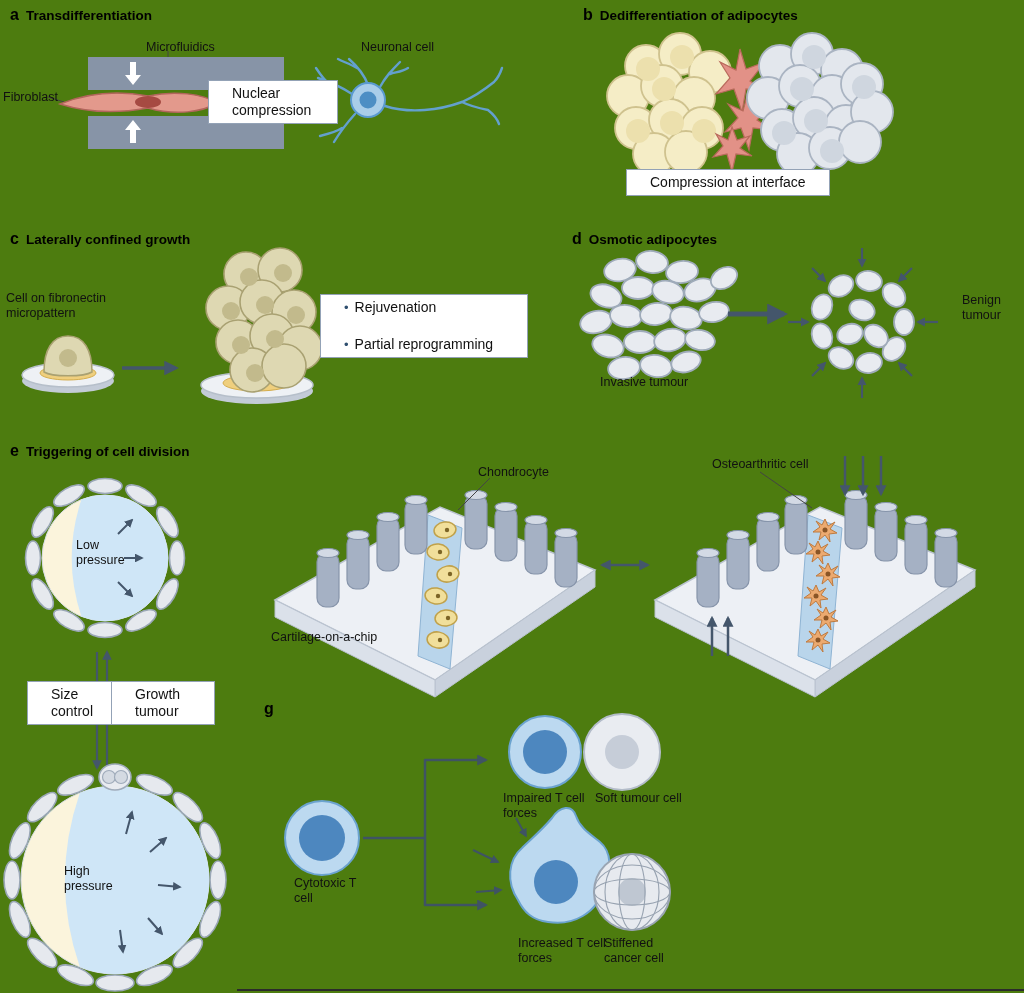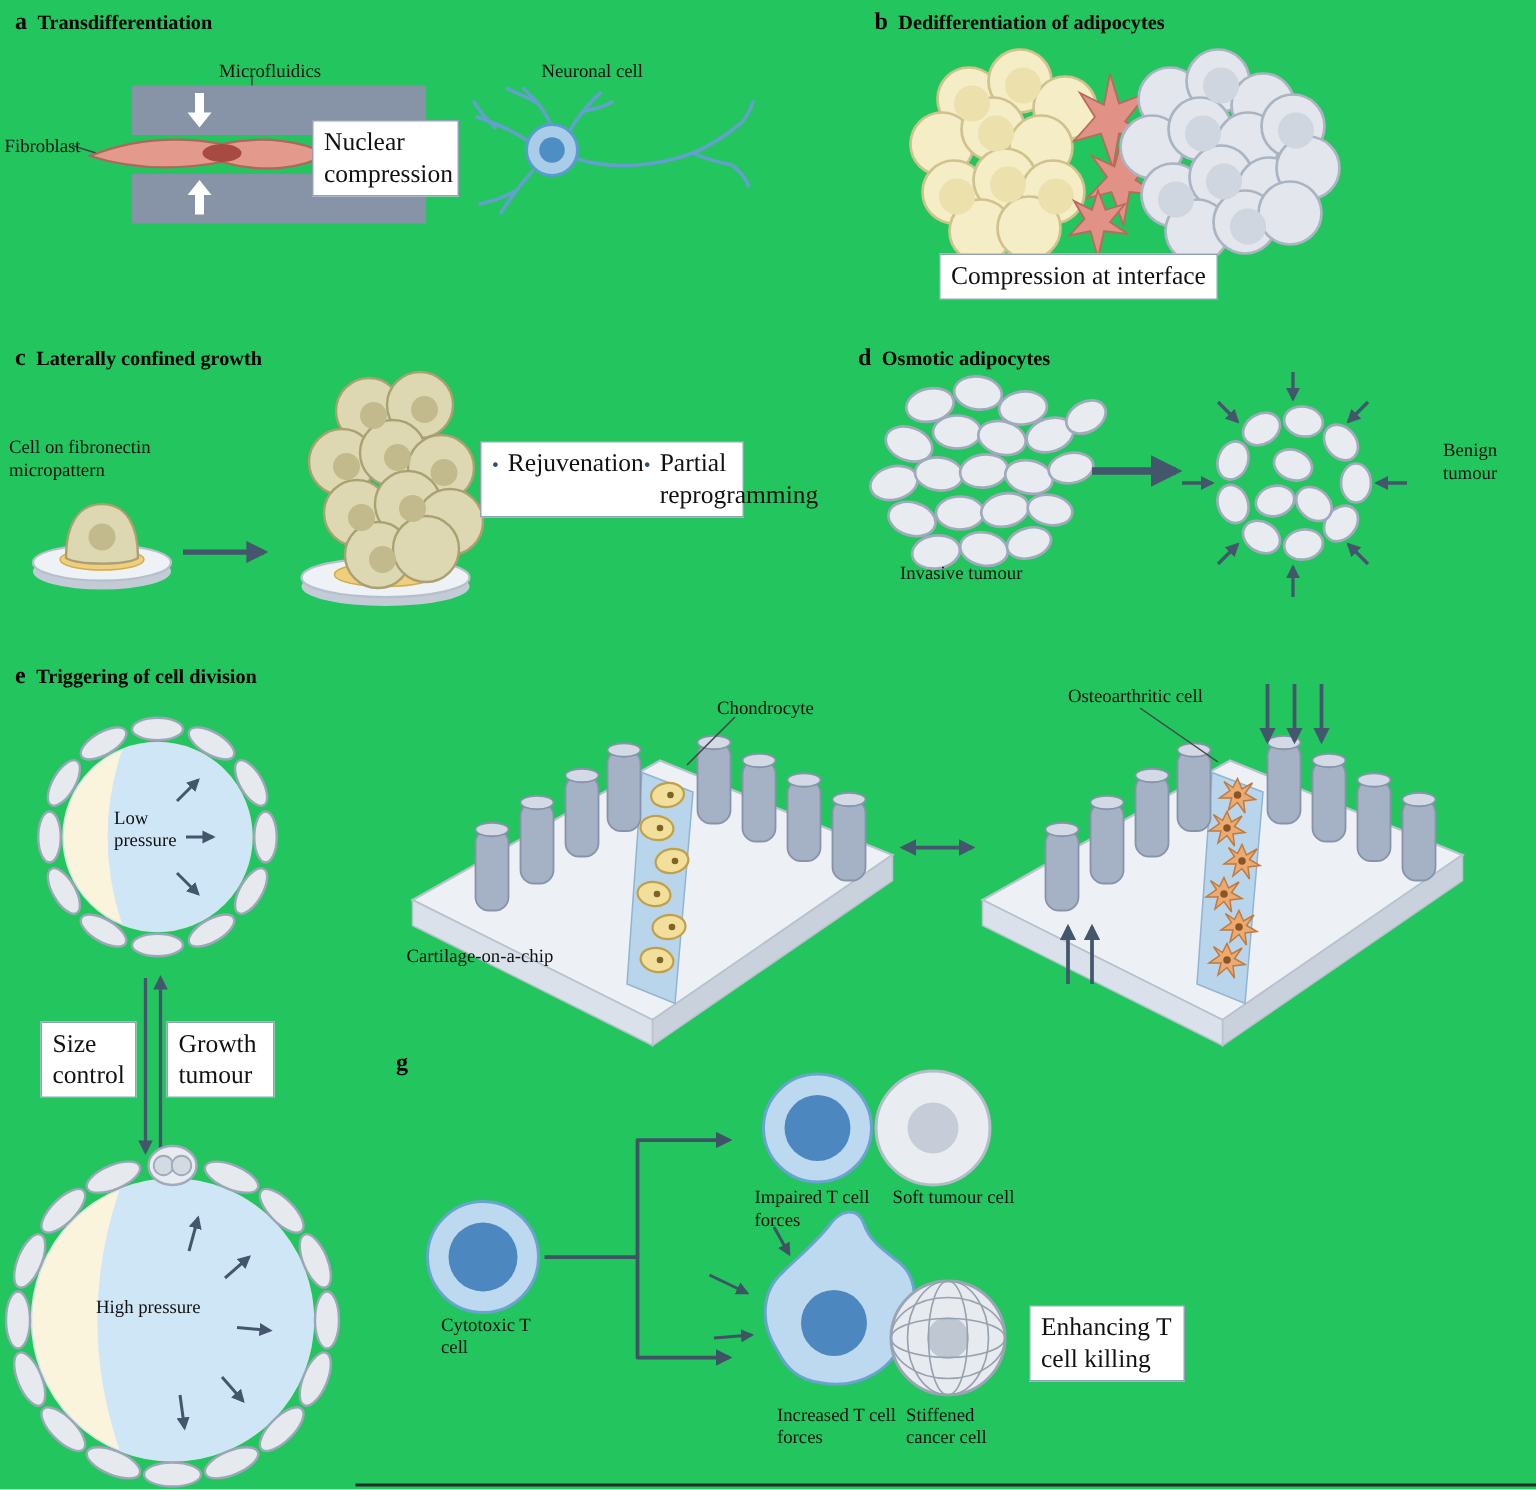--- a/index.html
+++ b/index.html
@@ -1,26 +1,26 @@
 <!DOCTYPE html>
 <html><head>
 <meta charset="utf-8">
 <style>
   html,body{margin:0;padding:0;background:#fff;}
-  .figure{position:relative;width:1024px;height:993px;background:#22c55e;overflow:hidden;
-          font-family:Liberation Serif, serif;color:#111;}
+  .figure{position:relative;width:1024px;height:993px;background:#4d7c0f;overflow:hidden;
+          font-family:Liberation Sans, sans-serif;color:#111;}
   svg.panel{position:absolute;}
   .panel-title{position:absolute;font-weight:bold;font-size:13.5px;color:#000;white-space:nowrap;}
   .panel-title .letter{font-size:16px;font-weight:bold;margin-right:7px;}
   .label{position:absolute;font-size:12.5px;line-height:1.18;color:#111;}
   .center{text-align:left;}
   .nowrap{white-space:nowrap;}
-  .boxed{position:absolute;background:#fff;border:1px solid #93a2b6;padding:4px 7px;
-         font-size:17px;line-height:1.22;color:#111;}
-  .bullets{display:flex;flex-direction:row;gap:0;}
+  .boxed{position:absolute;background:#fff;border:1px solid #93a2b6;padding:4px 23px;
+         font-size:14px;line-height:1.22;color:#111;}
+  .bullets{display:flex;flex-direction:column;gap:20px;}
   .bullet-row{display:flex;gap:6px;align-items:flex-start;}
   .bullet-row .dot::before{content:"\2022";color:#2f4f6f;font-size:13px;line-height:1.1;}
   .bottom-rule{position:absolute;background:#2b2b2b;}
 </style>
 </head>
 <body>
 
 <div class="figure">
 
   <div class="panel-title" style="left:10px;top:6px">
@@ -427,16 +427,15 @@
         <ellipse cx="372" cy="192" rx="38" ry="13"></ellipse>
         <ellipse cx="372" cy="192" rx="38" ry="27"></ellipse>
       </g>
     </g>
   </svg>
   <div class="label" style="left:294px;top:876px;width:70px">Cytotoxic T cell</div>
   <div class="label" style="left:503px;top:791px;width:85px">Impaired T cell forces</div>
   <div class="label nowrap" style="left:595px;top:791px">Soft tumour cell</div>
   <div class="label" style="left:518px;top:936px;width:88px">Increased T cell forces</div>
   <div class="label" style="left:604px;top:936px;width:80px">Stiffened cancer cell</div>
-  <div class="boxed" style="left:686px;top:870px;width:88px">Enhancing T cell killing</div>
 
   <div class="bottom-rule" style="left:237px;top:989px;width:787px;height:2px"></div>
 </div>
 
 </body></html>

